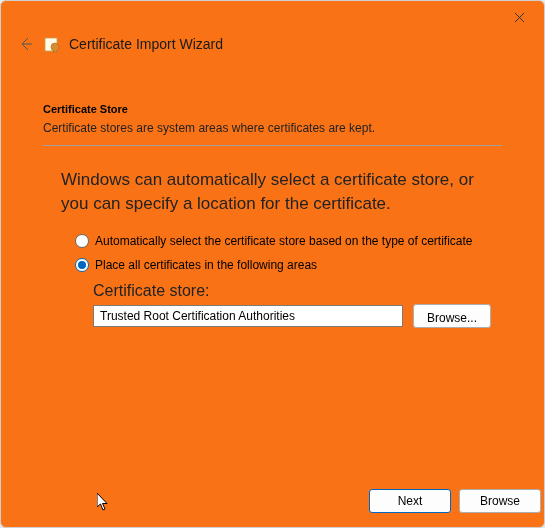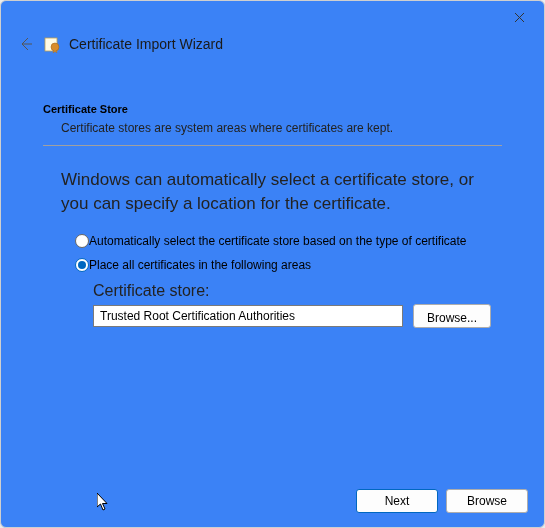--- a/index.html
+++ b/index.html
@@ -10,21 +10,21 @@
       margin: 0;
       padding: 0;
       background: #f0f0f0;
       display: flex;
       justify-content: center;
       align-items: flex-start;
     }
     .window {
       width: 545px;
       height: 528px;
-      background: #3b82f6;
+      background: #f97316;
       border: 1px solid #cfcfcf;
       border-radius: 6px;
       position: relative;
       display: flex;
       flex-direction: column;
       box-shadow: 0 2px 8px rgba(0,0,0,0.08);
     }
     .titlebar {
       height: 32px;
       display: flex;
@@ -74,40 +74,41 @@
     }
     .section-heading {
       font-size: 11px;
       font-weight: 600;
       color: #000;
       margin-bottom: 6px;
     }
     .section-sub {
       font-size: 12px;
       color: #222;
-      margin-left: 18px;
+      margin-left: 0;
       margin-bottom: 10px;
     }
     .divider {
       border: none;
       border-top: 1px solid #a0a0a0;
       margin: 0 0 22px 0;
     }
     .intro-text {
       font-size: 17px;
       color: #222;
       line-height: 1.4;
       margin: 0 18px 18px 18px;
     }
     .radio-group {
       margin-left: 32px;
     }
     .radio-row {
       display: flex;
       align-items: center;
+      gap: 6px;
       margin-bottom: 10px;
       font-size: 12px;
       color: #000;
     }
     .radio {
       width: 14px;
       height: 14px;
       border-radius: 50%;
       border: 1px solid #666;
       display: flex;
@@ -157,21 +158,21 @@
       background: #fdfdfd;
       border-radius: 3px;
       font-size: 12px;
       cursor: pointer;
       padding: 6px;
     }
     .footer {
       display: flex;
       justify-content: flex-end;
       gap: 8px;
-      padding: 10px 16px 14px 16px;
+      padding: 10px 3px 14px 16px;
       position: relative;
     }
     .action-btn {
       width: 82px;
       height: 24px;
       border: 1px solid #adadad;
       background: #fdfdfd;
       border-radius: 3px;
       font-size: 12px;
       cursor: pointer;

